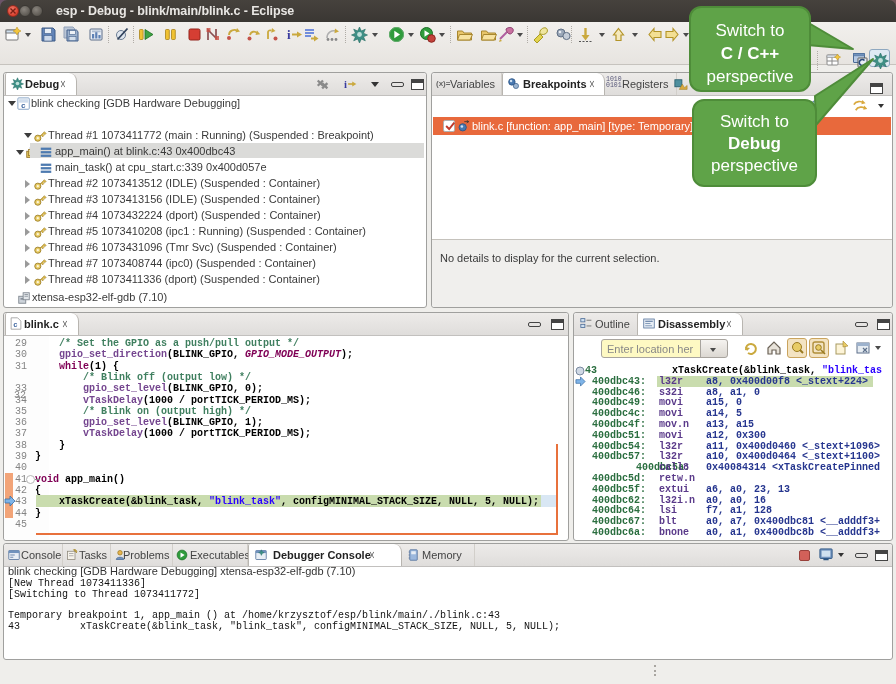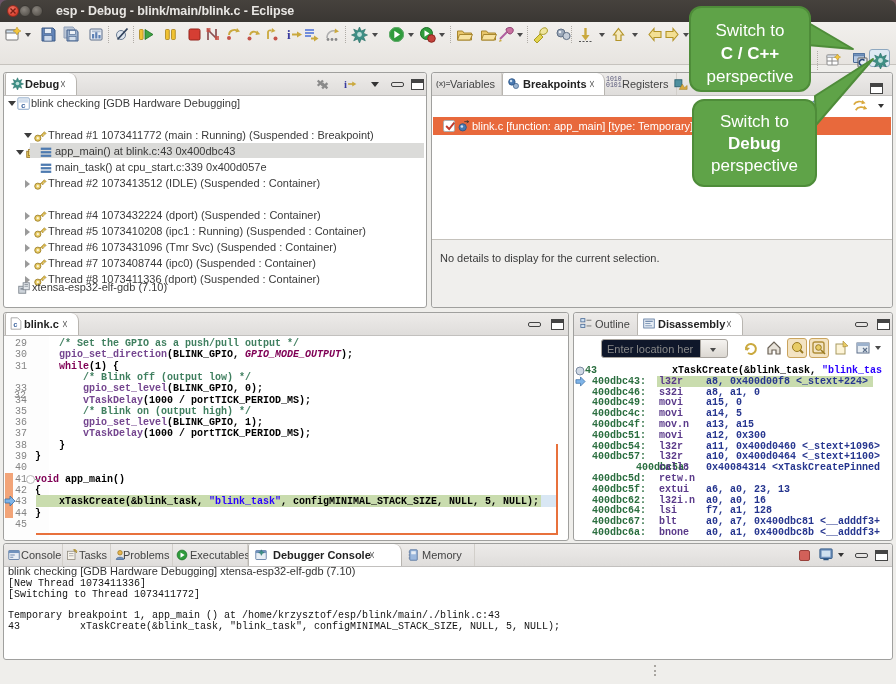--- a/index.html
+++ b/index.html
@@ -298,20 +298,29 @@
       </div>
     <div class="trow" style="top:80px;">
         <i class="col" style="left:21px"></i>
       <svg class="ti" style="left:29px" viewBox="0 0 16 16">
           <circle cx="5.5" cy="10.5" r="3.5" fill="#e8cc66" stroke="#9a7a20"></circle>
           <circle cx="5.5" cy="10.5" r="1.3" fill="#fdf6dc"></circle>
           <path d="M8 8 L13 3 l2 2 -1.5 1.5 -1-1 -1 1 1 1 -1.5 1.5 -2-2z" fill="#dbb84a" stroke="#9a7a20" stroke-width="0.6"></path>
         </svg>
       <span style="position:absolute;left:44px;top:1px">Thread #2 1073413512 (IDLE) (Suspended : Container)</span>
       </div>
+    <div class="trow" style="top:96px;">
+        <i class="col" style="left:21px"></i>
+      <svg class="ti" style="left:29px" viewBox="0 0 16 16">
+          <circle cx="5.5" cy="10.5" r="3.5" fill="#e8cc66" stroke="#9a7a20"></circle>
+          <circle cx="5.5" cy="10.5" r="1.3" fill="#fdf6dc"></circle>
+          <path d="M8 8 L13 3 l2 2 -1.5 1.5 -1-1 -1 1 1 1 -1.5 1.5 -2-2z" fill="#dbb84a" stroke="#9a7a20" stroke-width="0.6"></path>
+        </svg>
+      <span style="position:absolute;left:44px;top:1px">Thread #3 1073413156 (IDLE) (Suspended : Container)</span>
+      </div>
     <div class="trow" style="top:112px;">
         <i class="col" style="left:21px"></i>
       <svg class="ti" style="left:29px" viewBox="0 0 16 16">
           <circle cx="5.5" cy="10.5" r="3.5" fill="#e8cc66" stroke="#9a7a20"></circle>
           <circle cx="5.5" cy="10.5" r="1.3" fill="#fdf6dc"></circle>
           <path d="M8 8 L13 3 l2 2 -1.5 1.5 -1-1 -1 1 1 1 -1.5 1.5 -2-2z" fill="#dbb84a" stroke="#9a7a20" stroke-width="0.6"></path>
         </svg>
       <span style="position:absolute;left:44px;top:1px">Thread #4 1073432224 (dport) (Suspended : Container)</span>
       </div>
     <div class="trow" style="top:128px;">
@@ -343,21 +352,21 @@
       </div>
     <div class="trow" style="top:176px;">
         <i class="col" style="left:21px"></i>
       <svg class="ti" style="left:29px" viewBox="0 0 16 16">
           <circle cx="5.5" cy="10.5" r="3.5" fill="#e8cc66" stroke="#9a7a20"></circle>
           <circle cx="5.5" cy="10.5" r="1.3" fill="#fdf6dc"></circle>
           <path d="M8 8 L13 3 l2 2 -1.5 1.5 -1-1 -1 1 1 1 -1.5 1.5 -2-2z" fill="#dbb84a" stroke="#9a7a20" stroke-width="0.6"></path>
         </svg>
       <span style="position:absolute;left:44px;top:1px">Thread #8 1073411336 (dport) (Suspended : Container)</span>
       </div>
-    <div class="trow" style="top:184px;">
+    <div class="trow" style="top:194px;">
       <svg class="ti" style="left:13px" viewBox="0 0 16 16">
           <rect x="2" y="6" width="8" height="8" fill="#cdd3da" stroke="#7e868f"></rect>
           <rect x="4" y="8" width="4" height="2" fill="#8a929c"></rect>
           <rect x="7" y="2" width="7" height="8" fill="#e3e7eb" stroke="#7e868f"></rect>
           <line x1="8.5" y1="4" x2="12.5" y2="4" stroke="#8a929c"></line>
           <line x1="8.5" y1="6" x2="12.5" y2="6" stroke="#8a929c"></line>
         </svg>
       <span style="position:absolute;left:28px;top:1px">xtensa-esp32-elf-gdb (7.10)</span>
       </div>
   </div>
@@ -503,21 +512,21 @@
           <line x1="3" y1="7" x2="10" y2="7" stroke="#7a94b5" stroke-width="1.2"></line>
           <line x1="3" y1="10" x2="12" y2="10" stroke="#7a94b5" stroke-width="1.2"></line>
         </svg>
       <span class="tablbl" style="left:20px;">Disassembly</span>
       <span style="position:absolute;left:88px;top:5px;font-size:11px;color:#555;font-weight:normal;">☓</span>
     </div>
     <div class="minmax" style="left:281px;border:1px solid #444;border-radius:2px;height:3px;top:9px;"></div>
     <div class="minmax" style="left:303px;border:1px solid #444;background:linear-gradient(#444 0 3px,#fff 3px);"></div>
   </div>
   <div id="da-body" style="position:absolute;left:0;top:23px;right:0;bottom:0;overflow:hidden;">
-    <div style="position:absolute;left:27px;top:3px;width:108px;height:19px;background:#0f172a;border:1px solid #a8a49e;border-radius:3px 0 0 3px;box-sizing:border-box;">
+    <div style="position:absolute;left:27px;top:3px;width:108px;height:19px;background:#fef9c3;border:1px solid #a8a49e;border-radius:3px 0 0 3px;box-sizing:border-box;">
       <span style="position:absolute;left:5px;top:3px;font-size:11px;color:#888;white-space:nowrap;">Enter location her</span>
     </div>
     <div style="position:absolute;left:126px;top:3px;width:28px;height:19px;background:linear-gradient(#f5f3f0,#dcd8d2);border:1px solid #a8a49e;border-radius:0 3px 3px 0;box-sizing:border-box;">
       <div class="dd" style="left:9px;top:8px;"></div>
     </div>
     <svg class="dai" style="left:169px;" viewBox="0 0 16 16">
         <path d="M3 10 a5 5 0 1 1 2 3" stroke="#caa93e" stroke-width="2" fill="none"></path>
         <path d="M2 7 l2 4 3-3z" fill="#caa93e"></path>
       </svg>
     <svg class="dai" style="left:192px;" viewBox="0 0 16 16">

